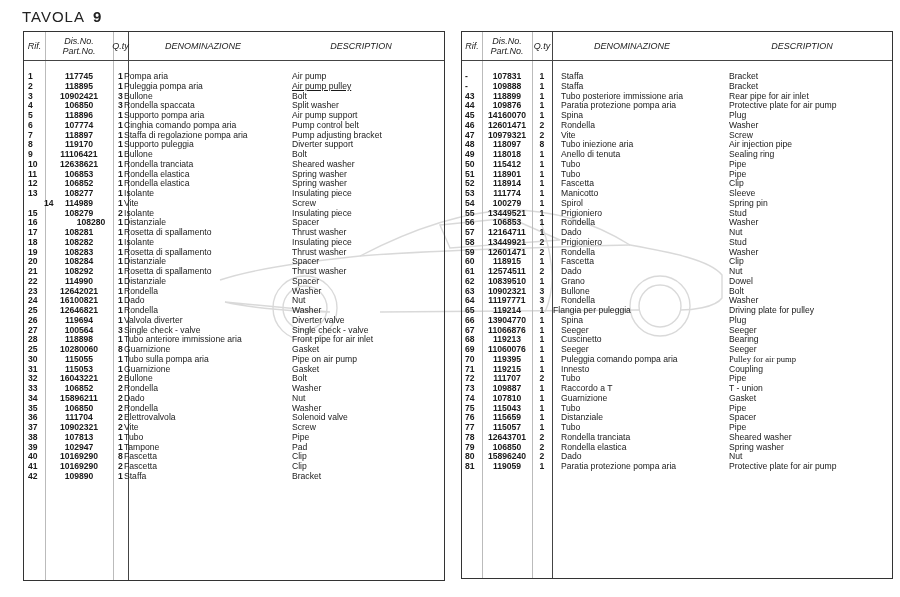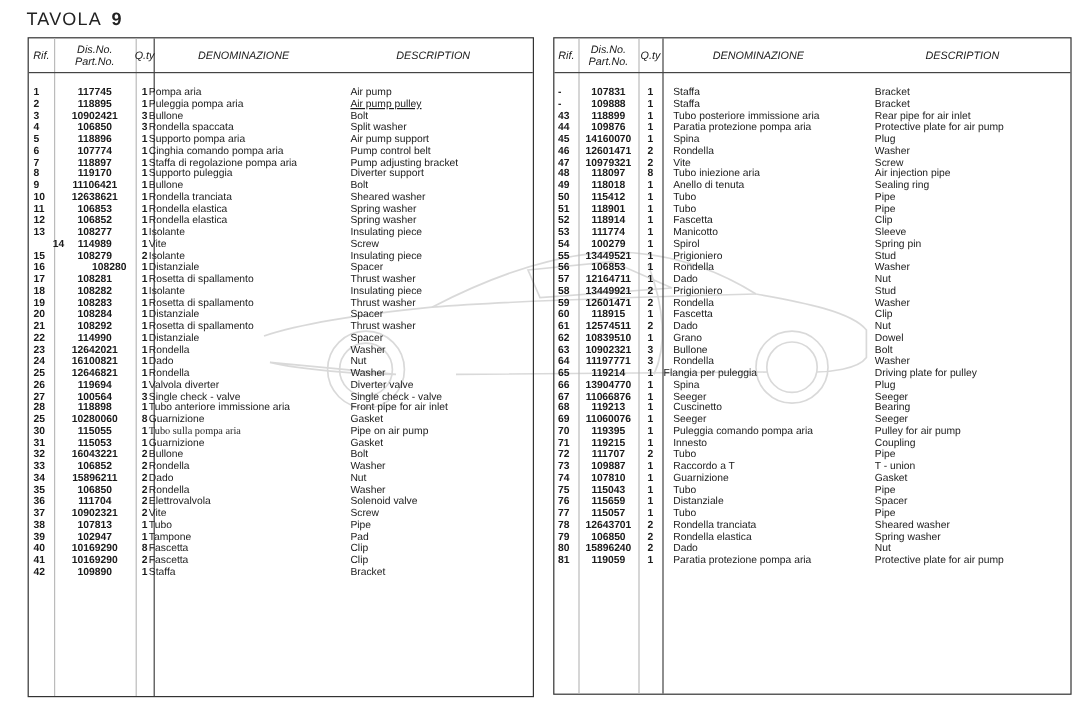--- a/index.html
+++ b/index.html
@@ -254,21 +254,21 @@
         <span class="c-rif" style="left: 4px; width: 16px;">25</span>
         <span class="c-part" style="left: 21px; width: 68px;">10280060</span>
         <span class="c-qty" style="left: 89px; width: 15px;">8</span>
         <span style="left: 100px;">Guarnizione</span>
         <span style="left: 268px;">Gasket</span>
       </div>
       <div class="row">
         <span class="c-rif" style="left: 4px; width: 16px;">30</span>
         <span class="c-part" style="left: 21px; width: 68px;">115055</span>
         <span class="c-qty" style="left: 89px; width: 15px;">1</span>
-        <span style="left: 100px; font-family: Liberation Serif, serif;">Tubo sulla pompa aria</span>
+        <span style="left: 100px;">Tubo sulla pompa aria</span>
         <span style="left: 268px;">Pipe on air pump</span>
       </div>
       <div class="row">
         <span class="c-rif" style="left: 4px; width: 16px;">31</span>
         <span class="c-part" style="left: 21px; width: 68px;">115053</span>
         <span class="c-qty" style="left: 89px; width: 15px;">1</span>
         <span style="left: 100px;">Guarnizione</span>
         <span style="left: 268px;">Gasket</span>
       </div>
       <div class="row">
@@ -567,21 +567,21 @@
         <span class="c-part" style="left: 20px; width: 50px;">11060076</span>
         <span class="c-qty" style="left: 70px; width: 20px;">1</span>
         <span style="left: 99px;">Seeger</span>
         <span style="left: 267px;">Seeger</span>
       </div>
       <div class="row">
         <span class="c-rif" style="left: 3px; width: 16px;">70</span>
         <span class="c-part" style="left: 20px; width: 50px;">119395</span>
         <span class="c-qty" style="left: 70px; width: 20px;">1</span>
         <span style="left: 99px;">Puleggia comando pompa aria</span>
-        <span style="left: 267px;">Pulley for air pump</span>
+        <span style="left: 267px; font-family: Liberation Serif, serif;">Pulley for air pump</span>
       </div>
       <div class="row">
         <span class="c-rif" style="left: 3px; width: 16px;">71</span>
         <span class="c-part" style="left: 20px; width: 50px;">119215</span>
         <span class="c-qty" style="left: 70px; width: 20px;">1</span>
         <span style="left: 99px;">Innesto</span>
         <span style="left: 267px;">Coupling</span>
       </div>
       <div class="row">
         <span class="c-rif" style="left: 3px; width: 16px;">72</span>

